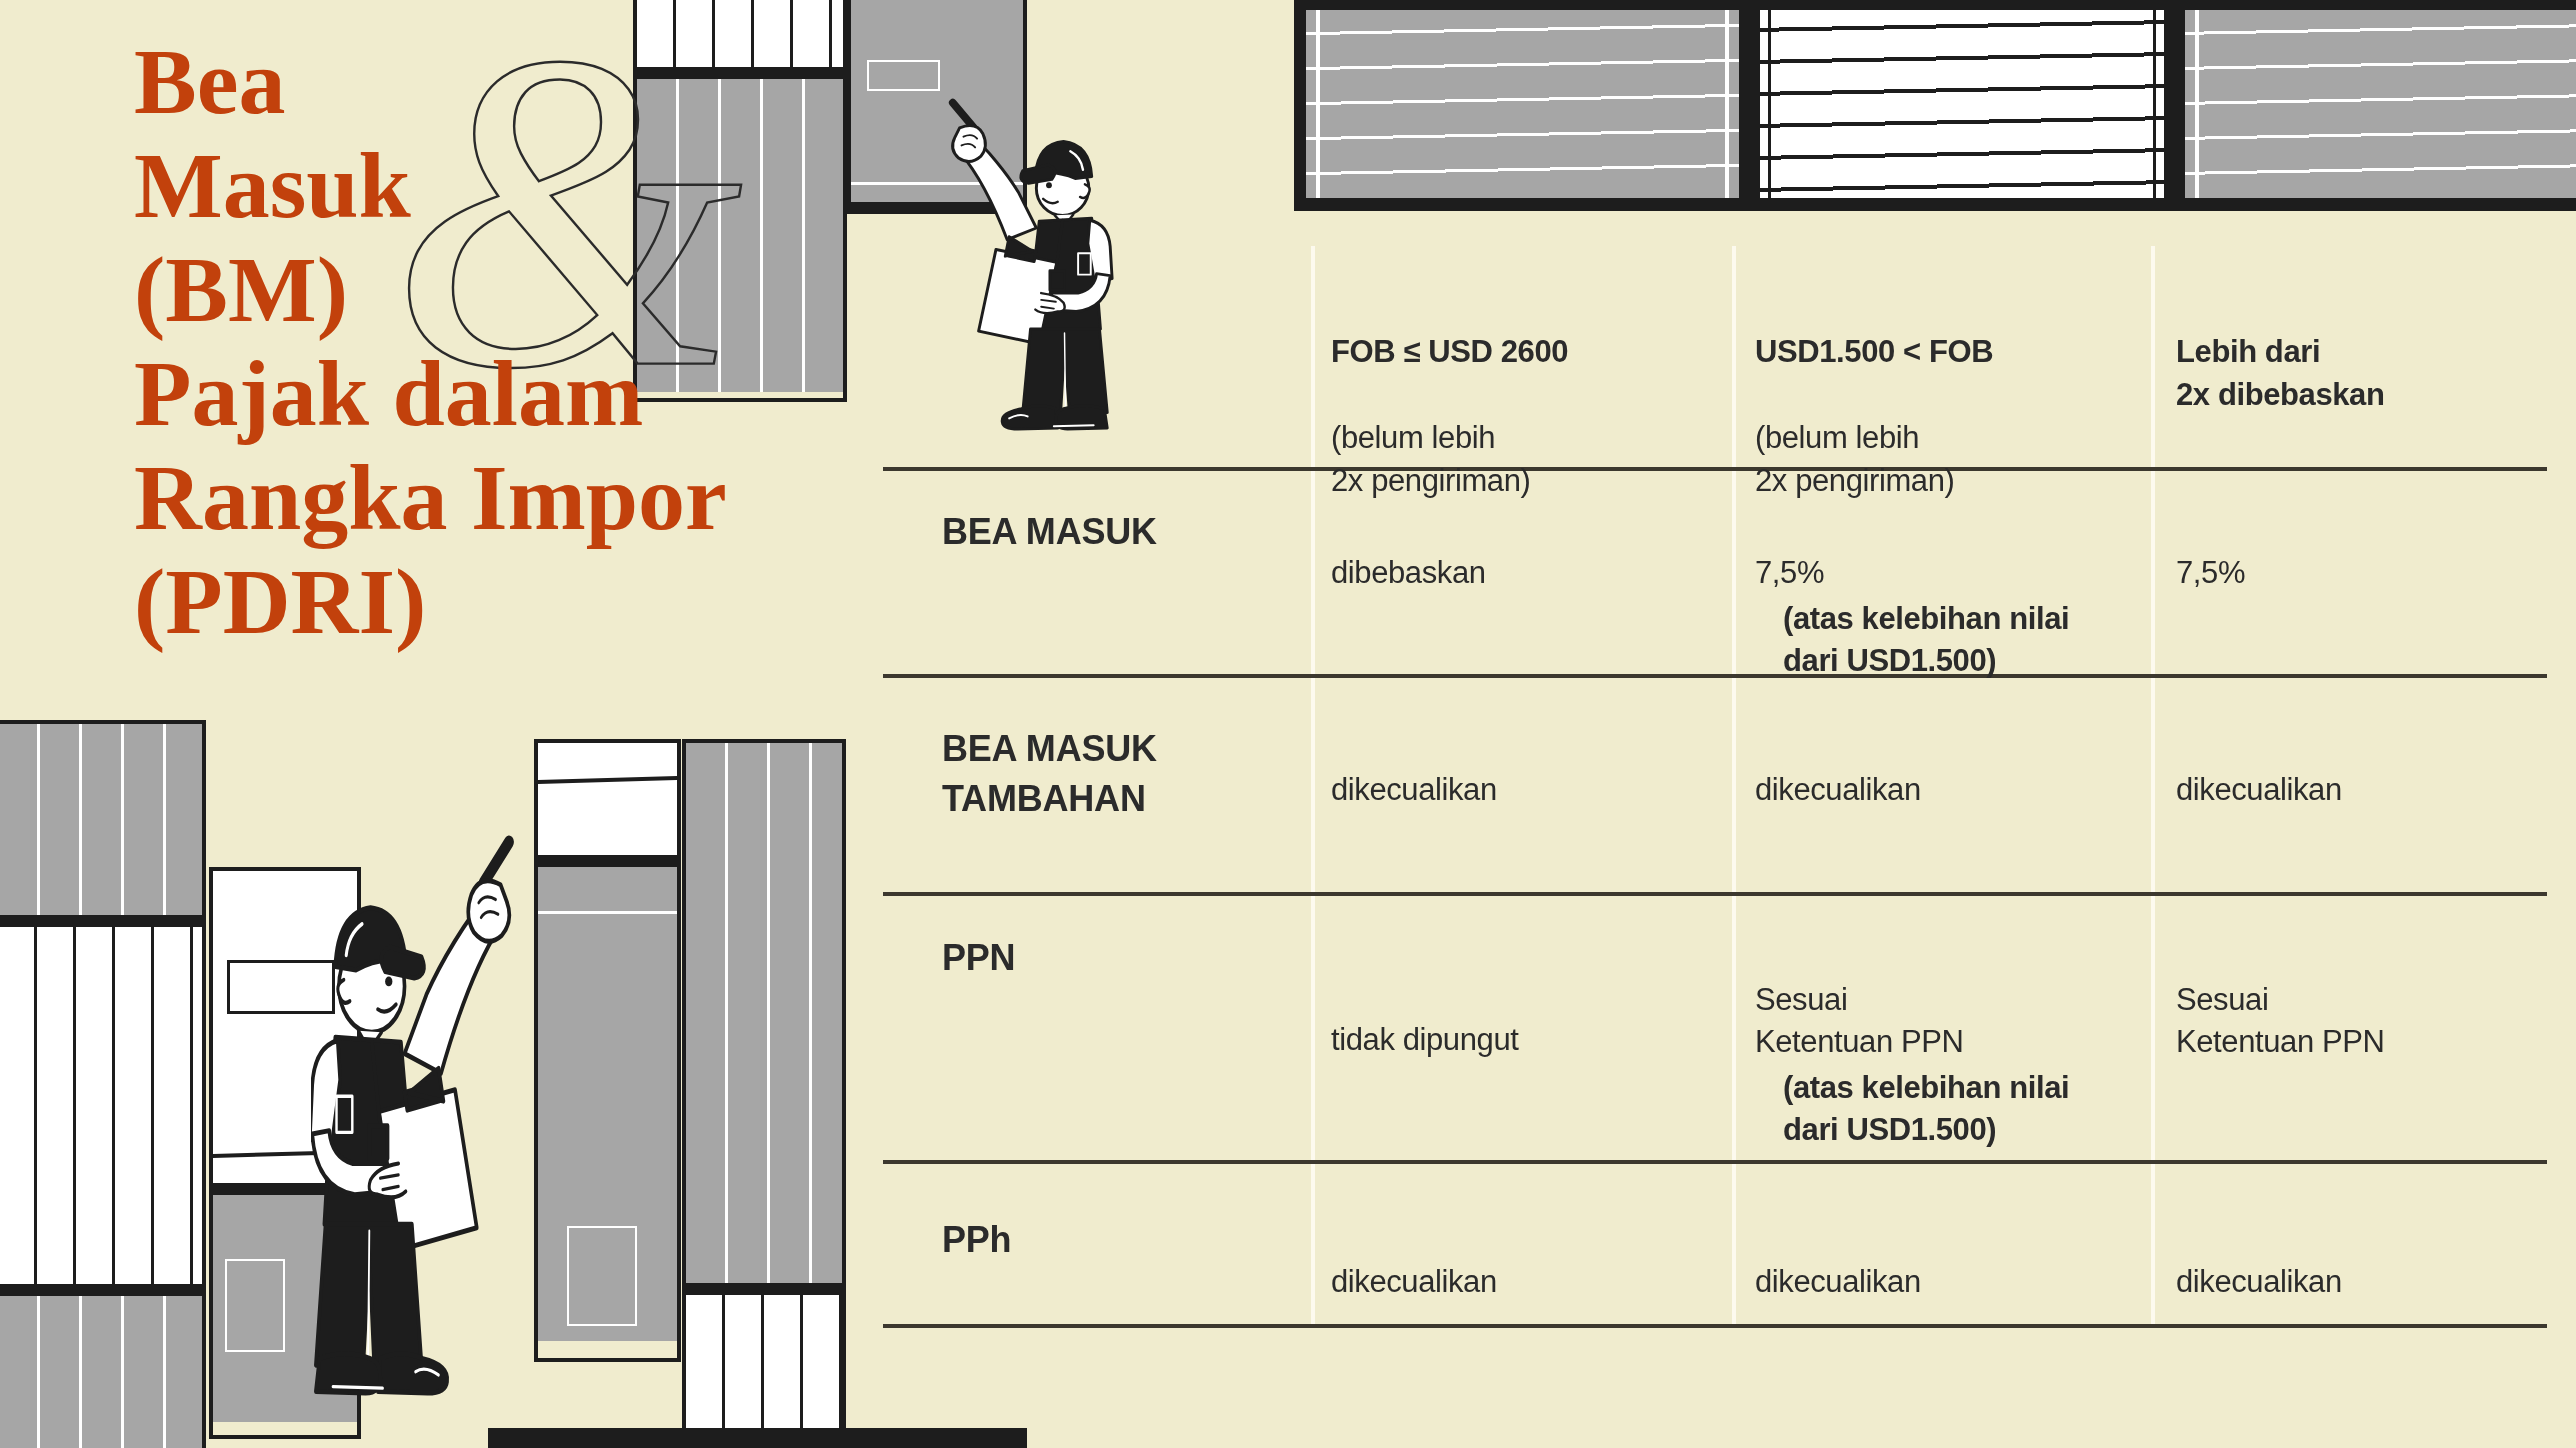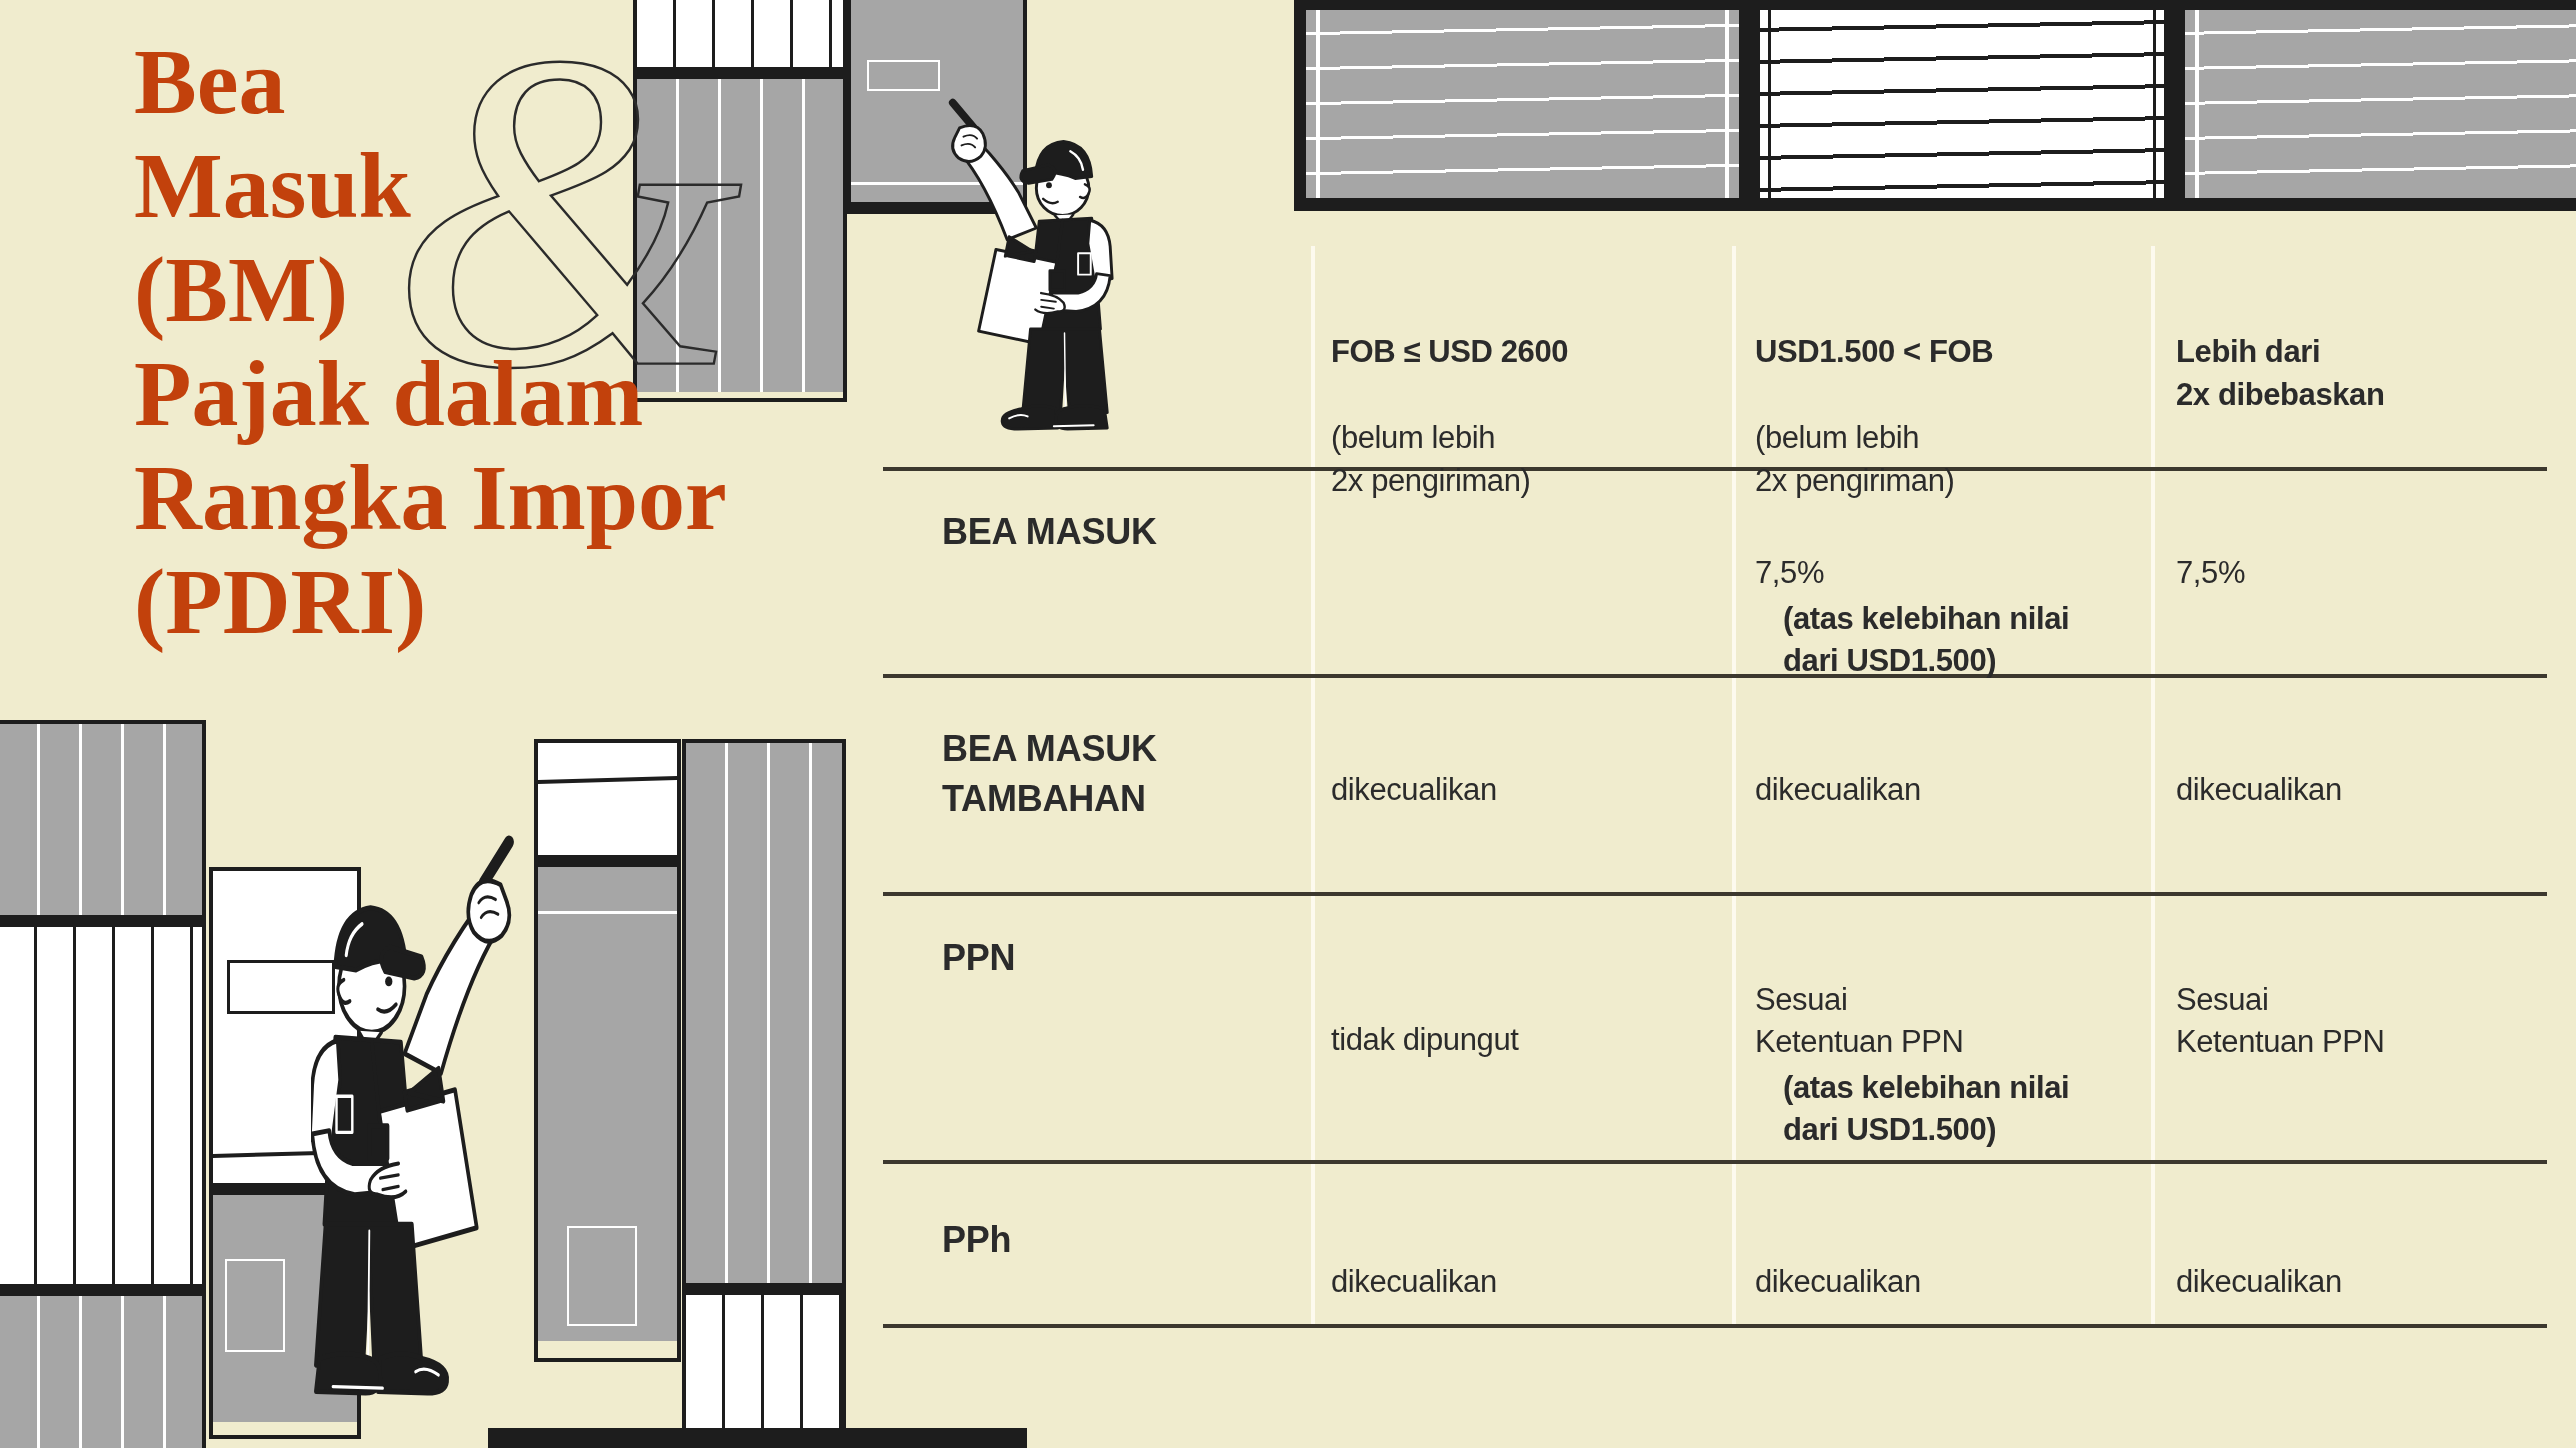--- a/index.html
+++ b/index.html
@@ -231,20 +231,24 @@
       <span class="hs">(belum lebih
 2x pengiriman)</span>
     </div>
     <div class="hcell" style="left:2176px;">
       <span class="ht">Lebih dari
 2x dibebaskan</span><br>
       <span class="hs"></span>
     </div>
 
     <div class="rlabel" style="left:942px; top:507px;">BEA MASUK</div>
+    <div class="cell" style="left:1331px; top:510px;">
+      <span>dibebaskan</span>
+      
+    </div>
     <div class="cell" style="left:1755px; top:510px;">
       <span>7,5%</span>
       <span class="note">(atas kelebihan nilai
 dari USD1.500)</span>
     </div>
     <div class="cell" style="left:2176px; top:510px;">
       <span>7,5%</span>
       
     </div>
 

